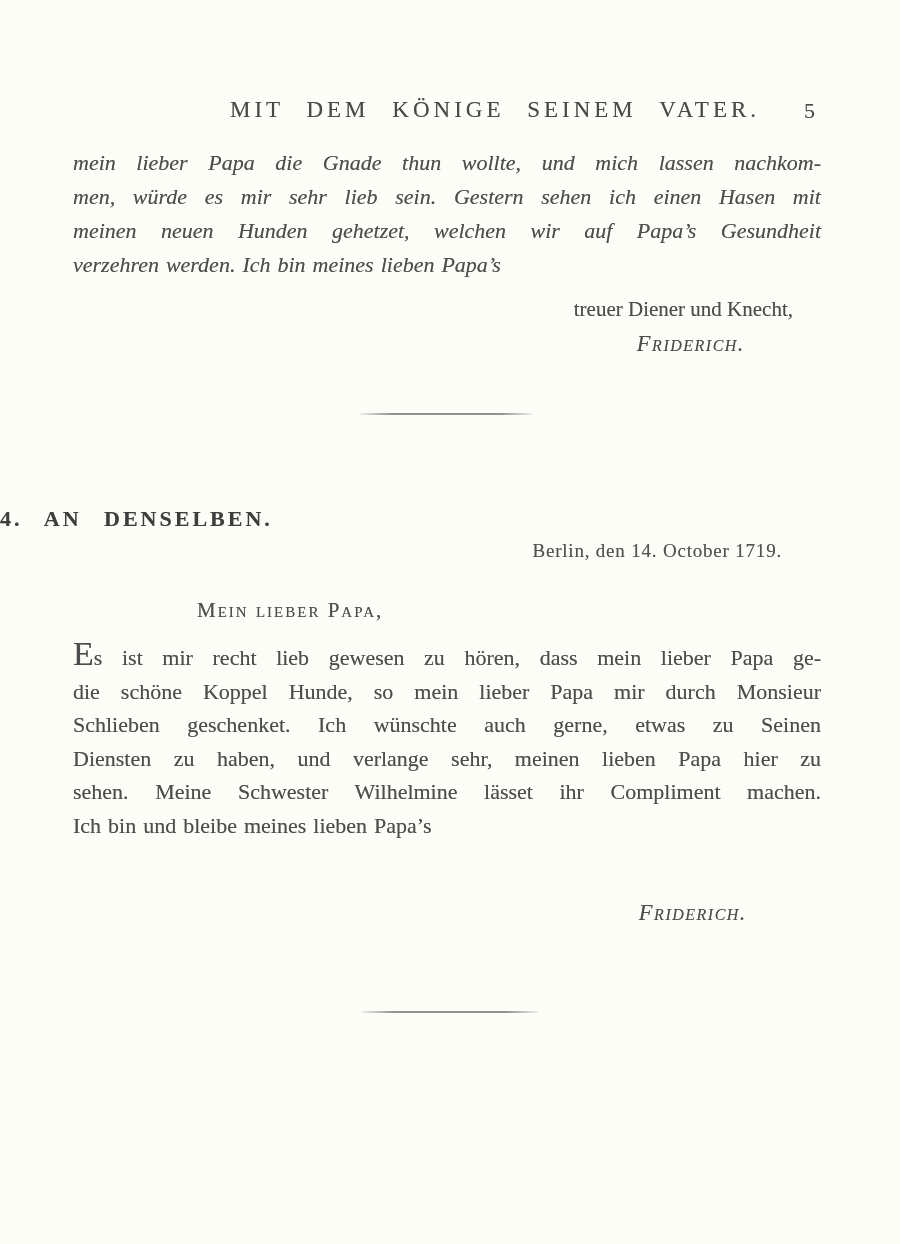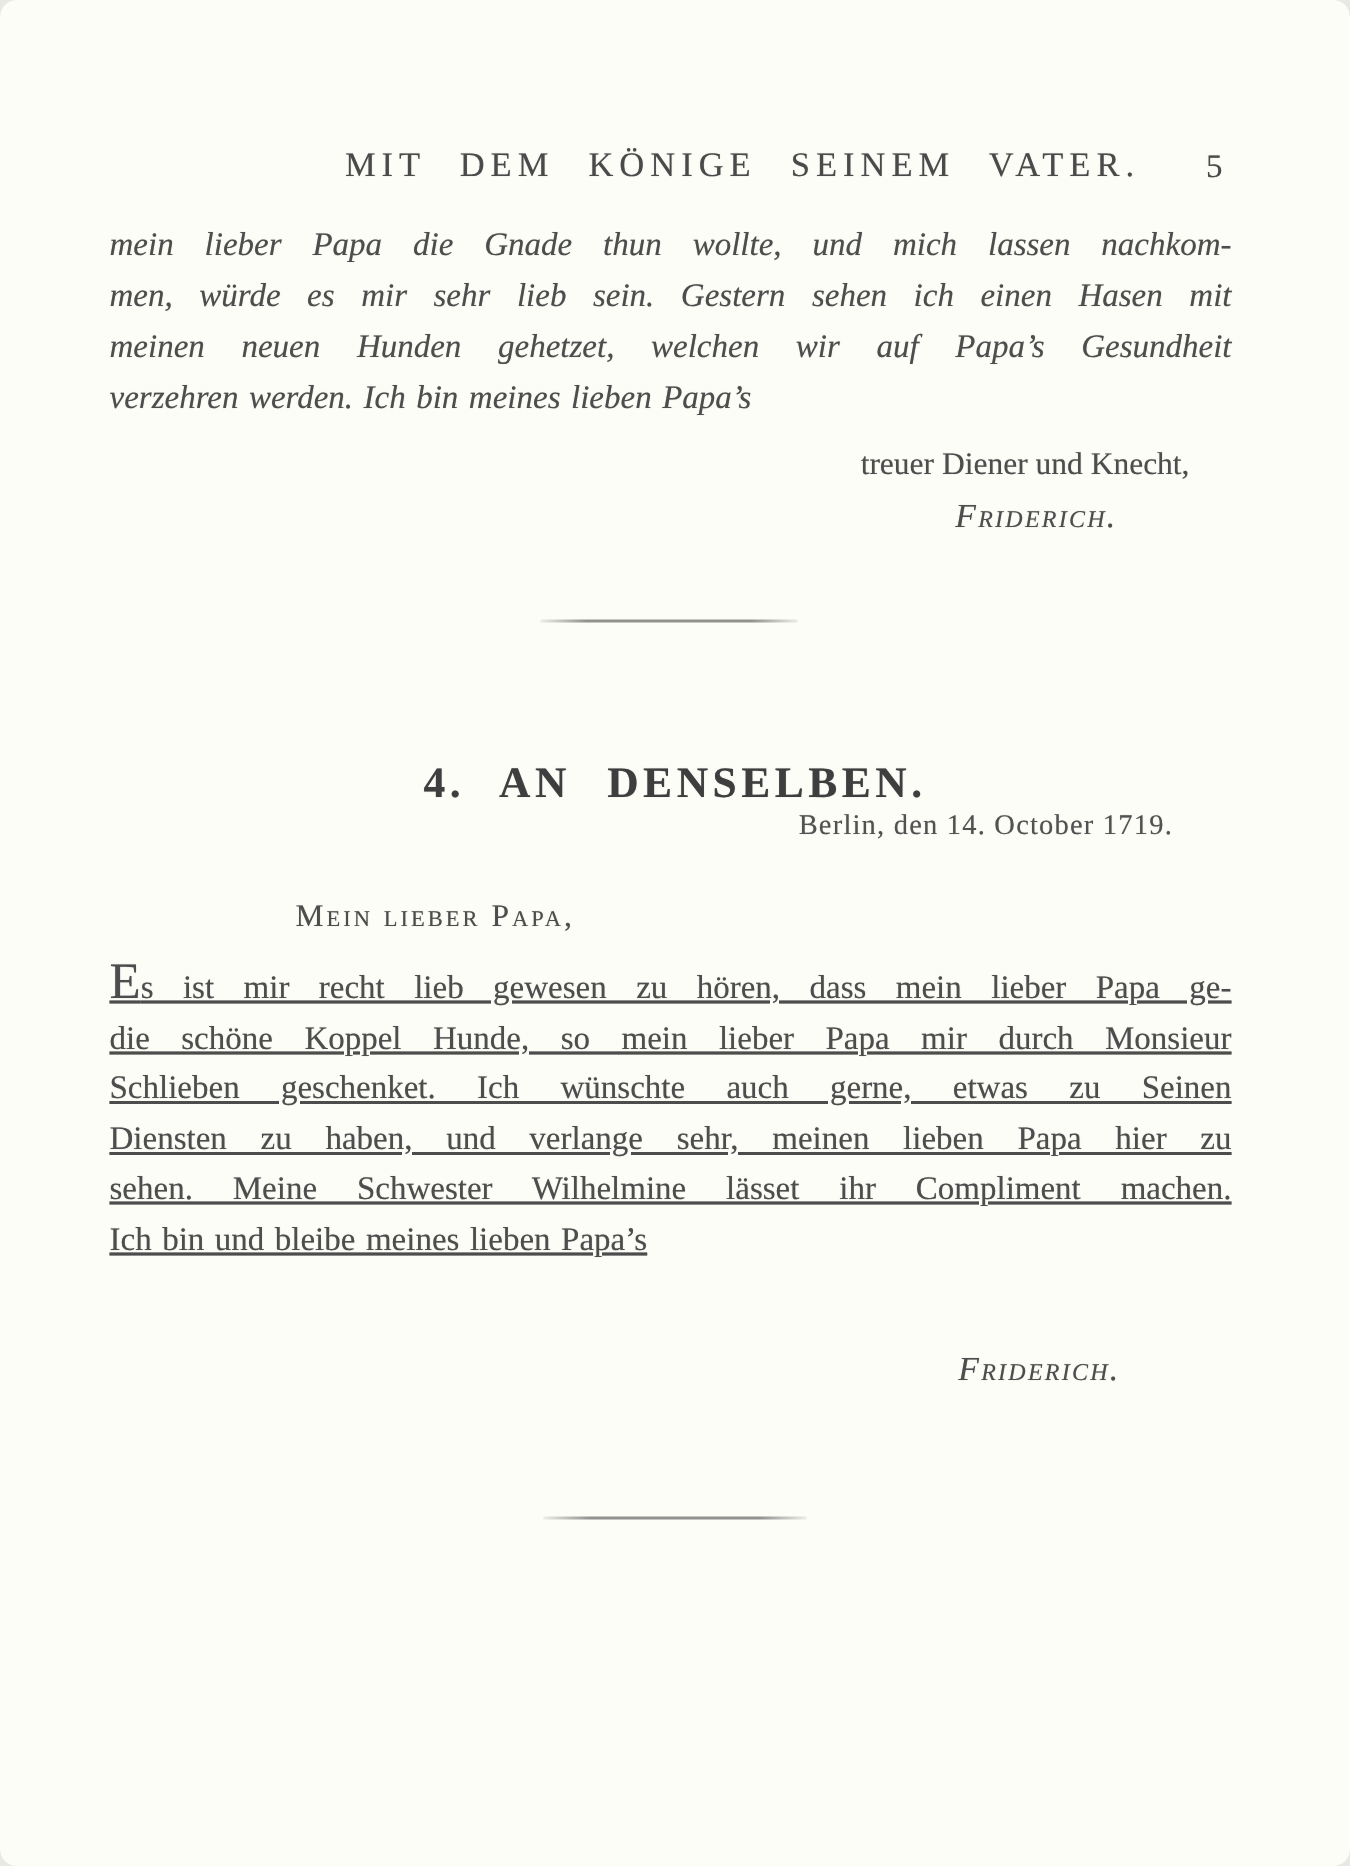--- a/index.html
+++ b/index.html
@@ -1,15 +1,15 @@
 <!DOCTYPE html>
 <html><head>
 <meta charset="utf-8">
 <style>
-  * { margin: 0; padding: 0; box-sizing: border-box; border-radius: 11px; }
+  * { margin: 0; padding: 0; box-sizing: border-box; }
   html, body { background: #e8e8e4; }
   .page {
     position: relative;
     width: 900px;
     height: 1244px;
     background: #fbfdf6;
     font-family: "Liberation Serif", serif;
     color: #4d4d4d;
     overflow: hidden;
     text-shadow: 0 0 0.6px rgba(90,90,90,0.55);
@@ -52,21 +52,21 @@
     height: 34px;
     overflow: visible;
   }
   .jline-last {
     text-align: center;
     text-align-last: left;
     height: 34px;
   }
   .l3-body { top: 146px; line-height: 34px; font-style: italic; }
   .l4-body { top: 641px; line-height: 33.5px; }
-  .l4-body .jline, .l4-body .jline-last { height: 33.5px; text-decoration: underline; }
+  .l4-body .jline, .l4-body .jline-last { height: 33.5px; }
 
   .initial {
     font-size: 34px;
     line-height: 0;
   }
 
   
   .closing {
     position: absolute;
     left: 73px;
@@ -99,22 +99,21 @@
       rgba(105,105,105,0.72) 82%,
       rgba(130,130,130,0.12));
   }
   .divider-1 { top: 413px; left: 360px; width: 172px; }
   .divider-2 { top: 1011px; left: 362px; width: 176px; }
 
   
   .letter-heading {
     position: absolute;
     top: 506px; left: 0; width: 100%;
-    text-align: center;
-    font-size: 29px;
+    font-size: 22px;
     font-weight: bold;
     letter-spacing: 3px;
     word-spacing: 14px;
     color: #3e3e3e;
   }
   .dateline {
     position: absolute;
     top: 540px; left: 73px; width: 748px;
     text-align: right;
     padding-right: 39px;

